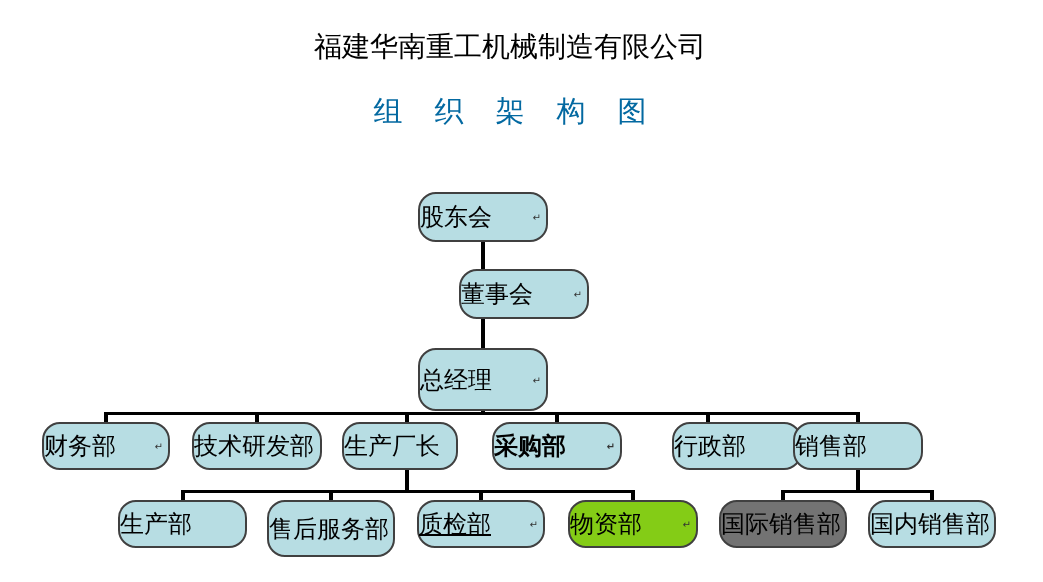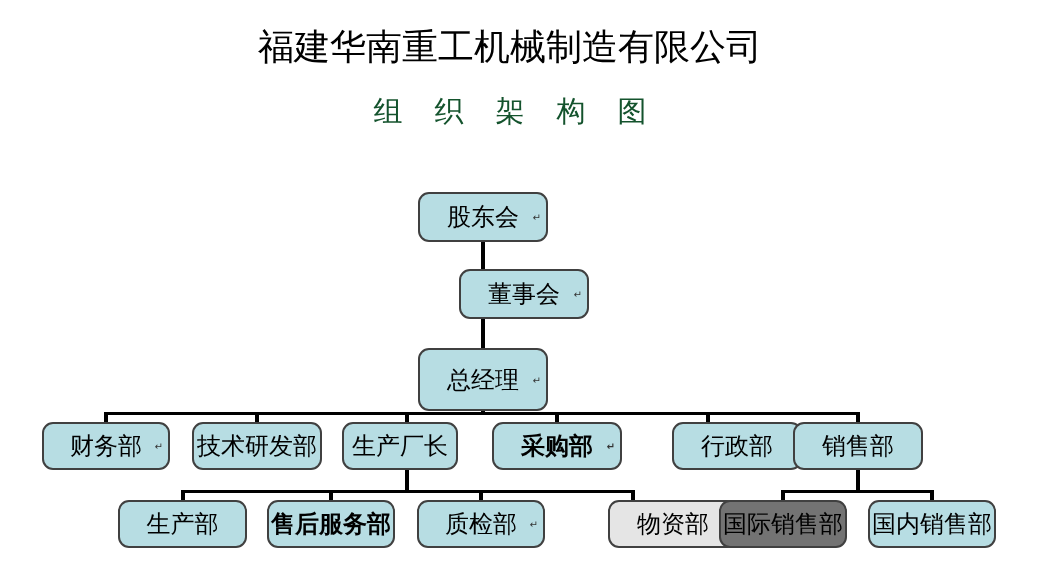--- a/index.html
+++ b/index.html
@@ -14,54 +14,53 @@
     height: 582px;
     background: #ffffff;
     overflow: hidden;
   }
   .title {
     position: absolute;
     top: 27px;
     left: 0;
     width: 1020px;
     text-align: center;
-    font-size: 36px;
+    font-size: 28px;
     line-height: 40px;
     color: #000000;
     white-space: nowrap;
   }
   .subtitle {
     position: absolute;
     top: 92px;
     left: 0;
     width: 1020px;
     box-sizing: border-box;
     padding-left: 32px;      
     text-align: center;
     font-size: 29px;
     line-height: 38px;
     letter-spacing: 32px;
-    color: #14532d;
+    color: #0369a1;
     white-space: nowrap;
   }
   .chart {
     position: absolute;
     left: 0;
     top: 0;
     width: 1043px;
     height: 582px;
   }
   .node {
     position: absolute;
     box-sizing: border-box;
     border: 2px solid #3b82f6;
-    border-radius: 11px;
+    border-radius: 18px;
     display: flex;
     align-items: center;
-    justify-content: center;
     font-size: 24px;
     line-height: 1;
     color: #000000;
     white-space: nowrap;
   }
   .node .lbl {
     display: inline-block;
   }
   .node .mark {
     position: absolute;
@@ -132,28 +131,28 @@
       </div>
       <div class="node" style="left: 672px; top: 422px; width: 130px; height: 48px; background: rgb(183, 221, 227); border-color: rgb(64, 64, 64);">
         <span class="lbl">行政部</span>
       </div>
       <div class="node" style="left: 118px; top: 500px; width: 129px; height: 48px; background: rgb(183, 221, 227); border-color: rgb(64, 64, 64);">
         <span class="lbl">生产部</span>
       </div>
       <div class="node" style="left: 793px; top: 422px; width: 130px; height: 48px; background: rgb(183, 221, 227); border-color: rgb(64, 64, 64);">
         <span class="lbl">销售部</span>
       </div>
-      <div class="node" style="left: 267px; top: 500px; width: 128px; height: 48px; background: rgb(183, 221, 227); border-color: rgb(64, 64, 64); font-weight: bold;">
+      <div class="node" style="left: 267px; top: 500px; width: 128px; height: 57px; background: rgb(183, 221, 227); border-color: rgb(64, 64, 64);">
         <span class="lbl">售后服务部</span>
       </div>
-      <div class="node" style="left: 417px; top: 500px; width: 128px; height: 48px; background: rgb(183, 221, 227); border-color: rgb(64, 64, 64);">
+      <div class="node" style="left: 417px; top: 500px; width: 128px; height: 48px; background: rgb(183, 221, 227); border-color: rgb(64, 64, 64); text-decoration: underline;">
         <span class="lbl">质检部</span>
         <span class="mark">↵</span>
       </div>
-      <div class="node" style="left: 568px; top: 500px; width: 130px; height: 48px; background: #e5e5e5; border-color: rgb(64, 64, 64); margin-left: 40px;">
+      <div class="node" style="left: 568px; top: 500px; width: 130px; height: 48px; background: #84cc16; border-color: rgb(64, 64, 64);">
         <span class="lbl">物资部</span>
         <span class="mark">↵</span>
       </div>
       <div class="node" style="left: 719px; top: 500px; width: 128px; height: 48px; background: #737373; border-color: rgb(64, 64, 64);">
         <span class="lbl">国际销售部</span>
       </div>
       <div class="node" style="left: 868px; top: 500px; width: 128px; height: 48px; background: rgb(183, 221, 227); border-color: rgb(64, 64, 64);">
         <span class="lbl">国内销售部</span>
       </div>
     </div>

